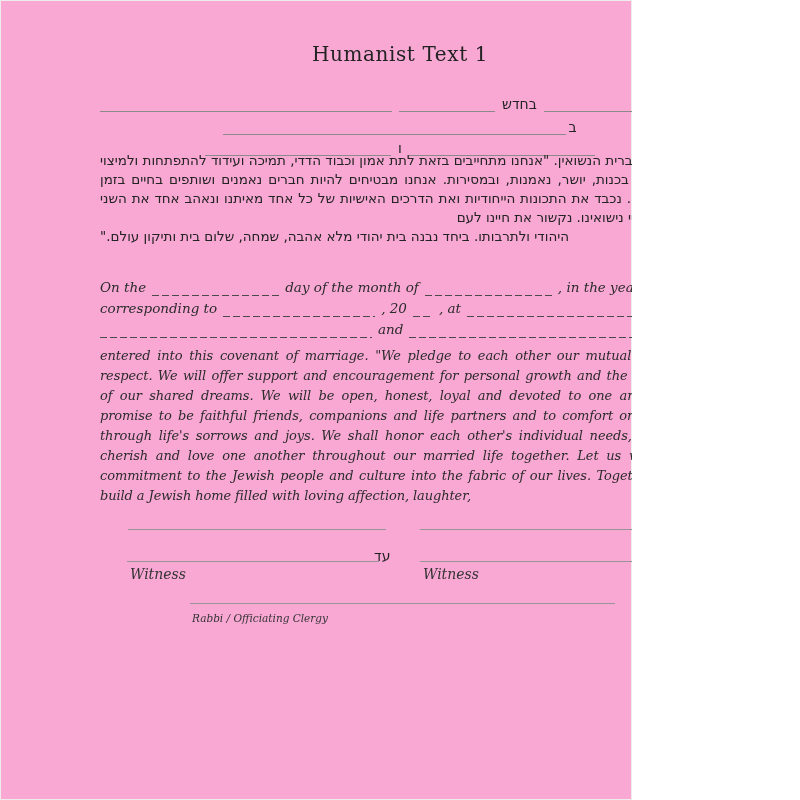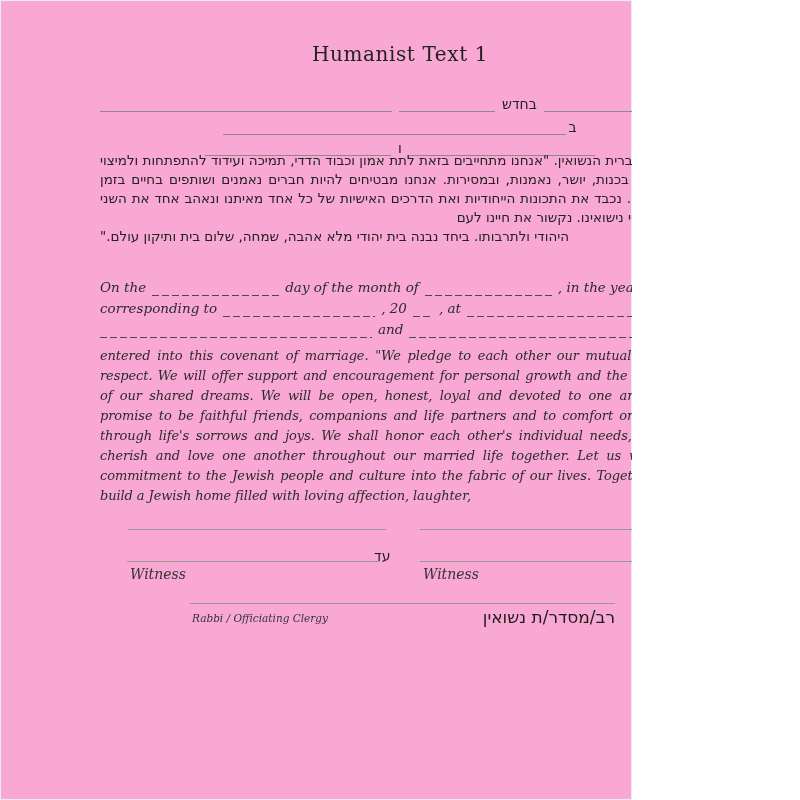--- a/index.html
+++ b/index.html
@@ -128,16 +128,15 @@
   <div class="abs sline sig-b-left"></div>
   <div class="abs ed ed-left">עד</div>
   <div class="abs witness witness-left">Witness</div>
 
   <div class="abs sline sig-b-right"></div>
   <div class="abs ed ed-right">עד</div>
   <div class="abs witness witness-right">Witness</div>
 
   <div class="abs sline rabbi-line"></div>
   <div class="abs rabbi-label">Rabbi / Officiating Clergy</div>
-  <div class="abs rabbi-heb" dir="rtl">רב/מסדר/ת נשואין</div>
 
 
 </div>
 
 </body></html>

